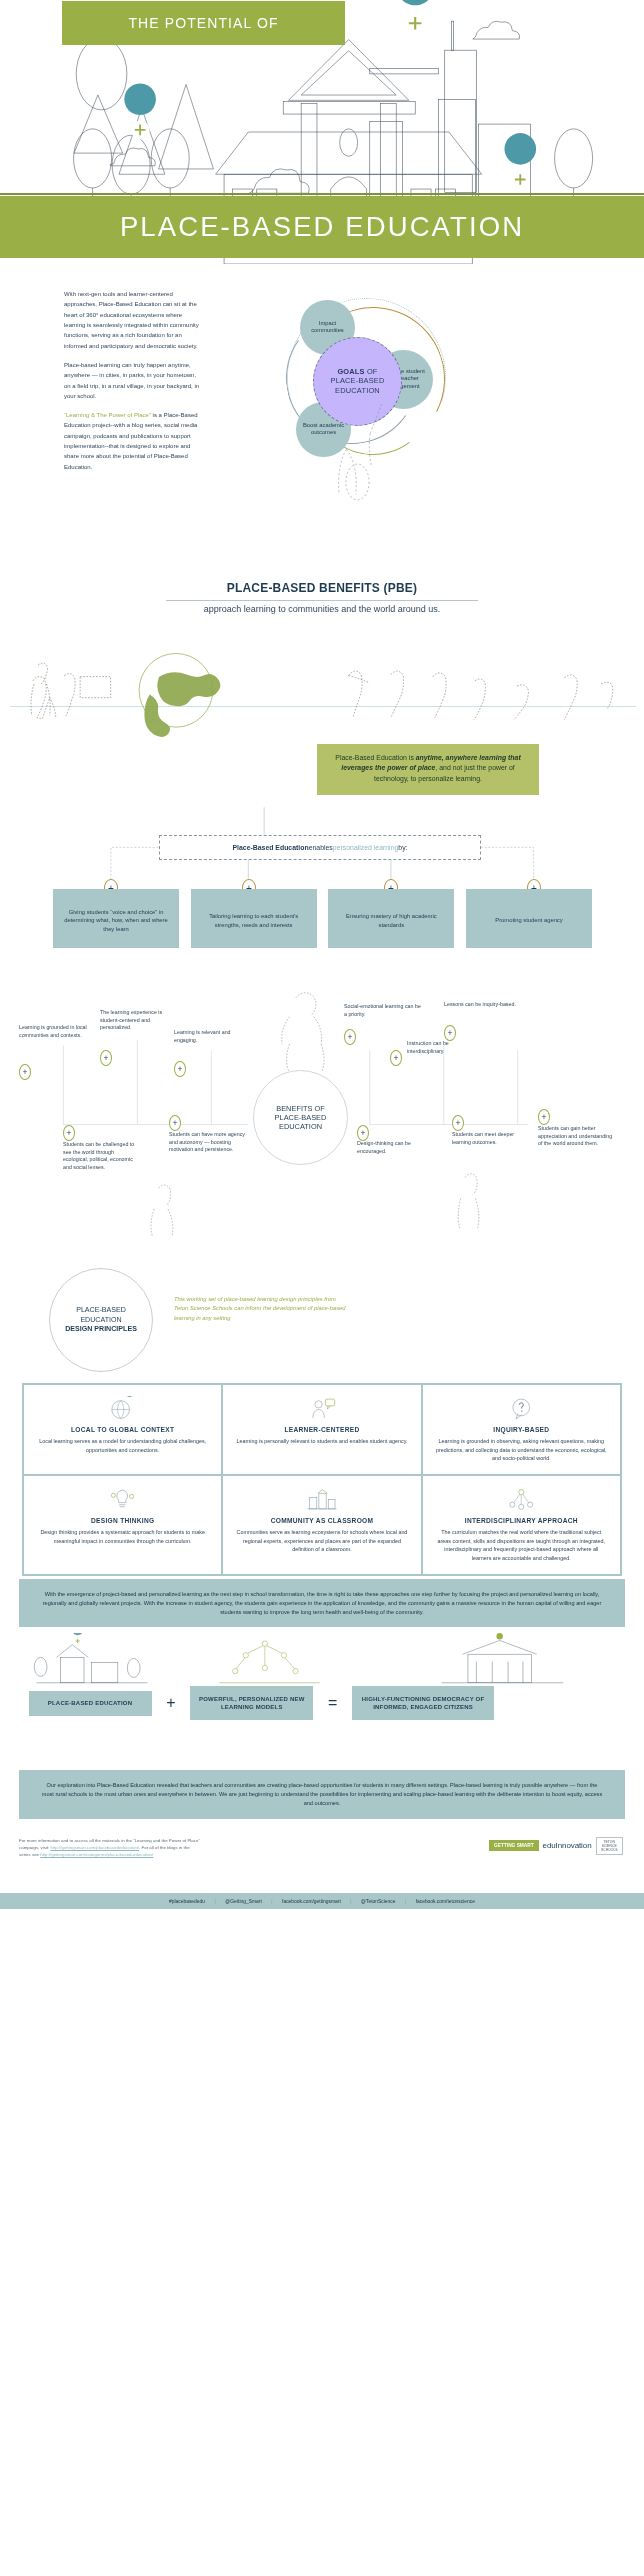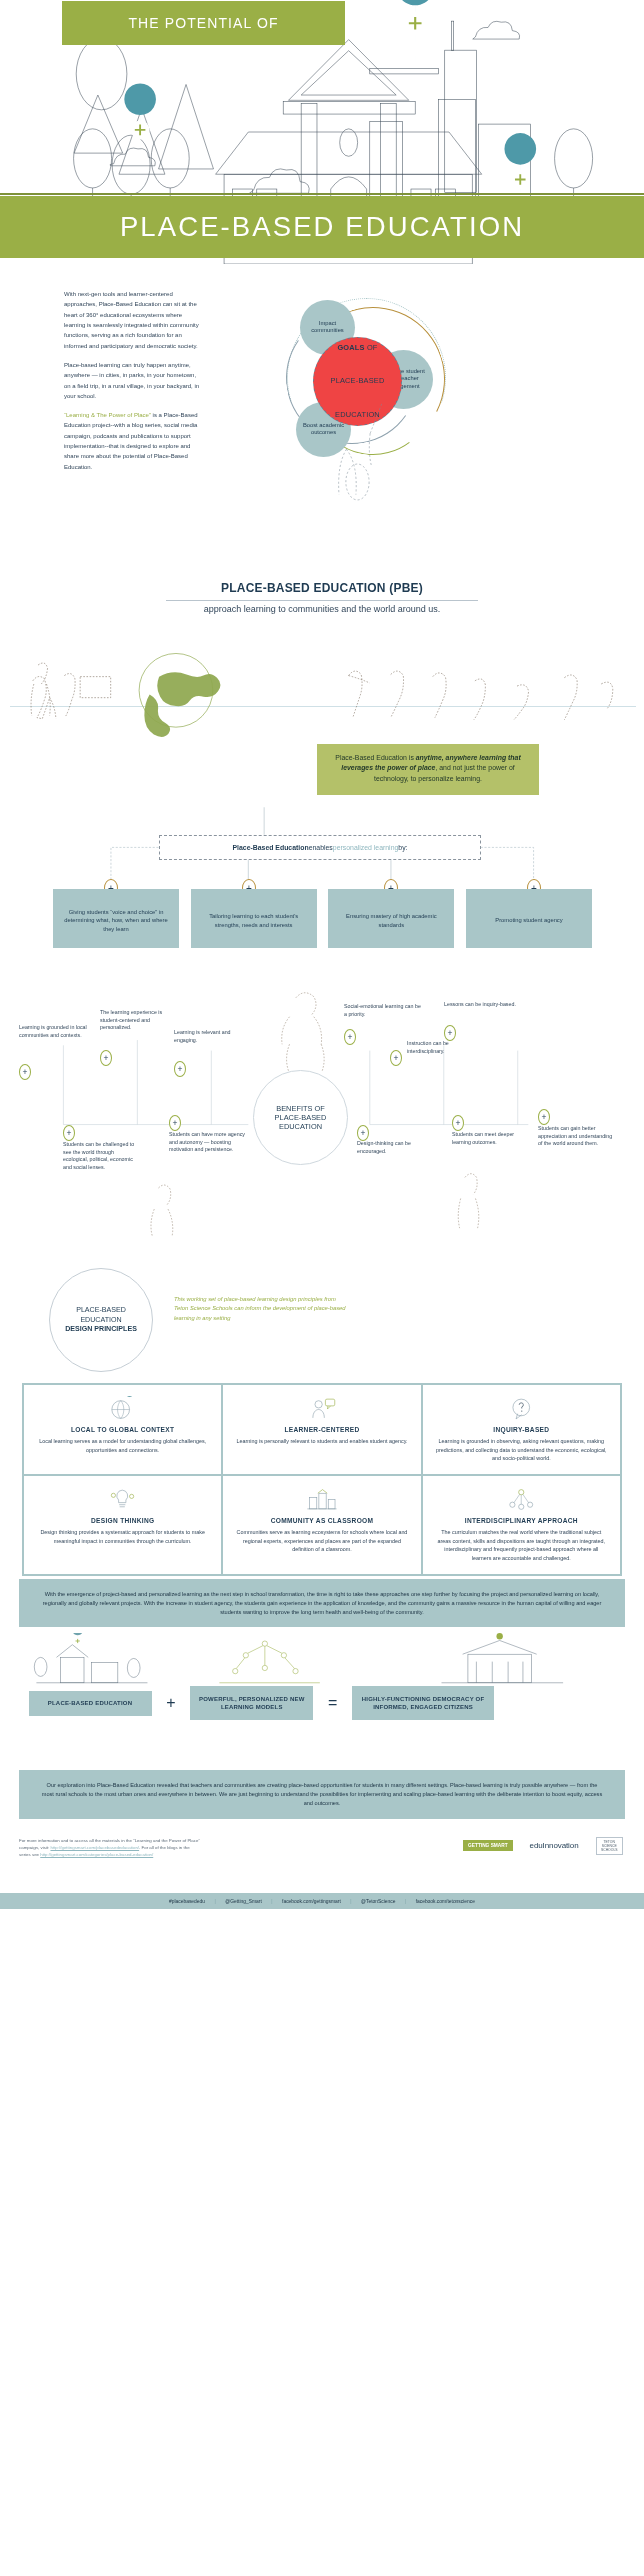--- a/index.html
+++ b/index.html
@@ -45,23 +45,23 @@
   .bubble {
     position:absolute; border-radius:50%; background:#a9c6c8;
     display:flex; align-items:center; justify-content:center; text-align:center;
     color:#1f3b52; font-size:5.8px; line-height:1.3; padding:4.2px;
   }
   .b-impact { left:62px; top:25px; width:55px; height:55px; }
   .b-increase { left:136px; top:75px; width:59px; height:59px; }
   .b-boost { left:58px; top:127px; width:55px; height:55px; }
   .goals-core {
     position:absolute; left:75px; top:62px; width:89px; height:89px;
-    border-radius:50%; border:0.5px dashed #6b7b8a; background:#ef4444;
+    border-radius:50%; border:0.5px dashed #6b7b8a; background:#c4b5fd;
     display:flex; flex-direction:column; align-items:center; justify-content:center;
-    text-align:center; font-size:7.4px; line-height:1.25; letter-spacing:0.2px;gap:24px;
+    text-align:center; font-size:7.4px; line-height:1.25; letter-spacing:0.2px;
   }
   .goals-core b { font-weight:700; }
   .arc { position:absolute; border-radius:50%; border:0.8px solid transparent; }
   .arc-a { left:63px; top:32px; width:144px; height:144px; border-top-color:#b8903c; border-right-color:#b8903c; transform:rotate(-18deg); }
   .arc-b { left:48px; top:37px; width:132px; height:132px; border-left-color:#8fa2ae; border-bottom-color:#8fa2ae; transform:rotate(-10deg); }
   .arc-c { left:74px; top:58px; width:122px; height:122px; border-bottom-color:#9aaf46; transform:rotate(8deg); }
   .arc-dot { position:absolute; left:49px; top:23px; width:159px; height:159px; border-radius:50%;
              border:1.1px dotted #a9c6c8; clip-path:inset(0 0 34% 0); }
 
   
@@ -174,21 +174,21 @@
     padding:10.6px 21px; font-size:5.6px; line-height:1.62; text-align:center;
   }
 
   
   .footer { position:relative; height:79px; margin-top:11.6px; }
   .foot-text {
     position:absolute; left:19px; top:6.3px; width:296px;
     font-size:4.4px; line-height:1.6; color:#5d6b78;
   }
   .foot-text a { color:#8fb7bf; text-decoration:underline; }
-  .logos { position:absolute; right:21px; top:6.3px; display:flex; align-items:center; gap:17px; }
+  .logos { position:absolute; right:21px; top:6.3px; display:flex; align-items:center; gap:4px; }
   .logo-gs { background:#9aaf46; color:#fff; font-size:4.8px; padding:3.2px 4.8px; line-height:1.15; text-align:center; font-weight:700; }
   .logo-edu { font-size:8px; color:#1f3b52; letter-spacing:-0.1px; }
   .logo-tss { width:27.5px; height:18px; border:0.5px solid #b9c4cd; display:flex; align-items:center; justify-content:center; font-size:3.4px; color:#4a5a68; text-align:center; }
   .social {
     position:absolute; left:0; bottom:0; width:644px; height:16px; background:#a9c6c8;
     display:flex; align-items:center; justify-content:center; gap:9.5px;
     font-size:4.9px; color:#1c3344;
   }
   .social .sep { color:#7fa3a8; }
 
@@ -307,21 +307,21 @@
         <g fill="none" stroke="#7b8a97" stroke-width="1" stroke-dasharray="4 4">
           <path d="M205 330 q-18 30 -14 86 M205 330 q22 28 18 86"></path>
           <path d="M250 300 q14 -36 22 -56 M250 300 q-4 34 2 60"></path>
           <ellipse cx="226" cy="392" rx="22" ry="34"></ellipse>
         </g>
       </svg>
     </div>
   </section>
 
   <section class="pbe-head">
-    <h2>PLACE-BASED EDUCATION (PBE)</h2>
+    <h2>PLACE-BASED BENEFITS (PBE)</h2>
     <div class="pbe-rule"></div>
     <p>approach learning to communities and the world around us.</p>
   </section>
 
   <section class="mapstrip">
     <div class="horizon"></div>
     <svg width="644" height="100" style="position:absolute;left:0;top:0;" viewBox="0 0 1219 190">
       <g fill="none" stroke="#6b5a48" stroke-width="1" stroke-dasharray="3 3">
         <path d="M60 70 q10-14 22-4 q6 18 2 34 q-8 26 -16 40 l10 2 q8-22 14-40 q10 16 12 40"></path>
         <path d="M120 60 q14-10 20 6 q2 22 -6 40 q-6 22 -12 32"></path>

